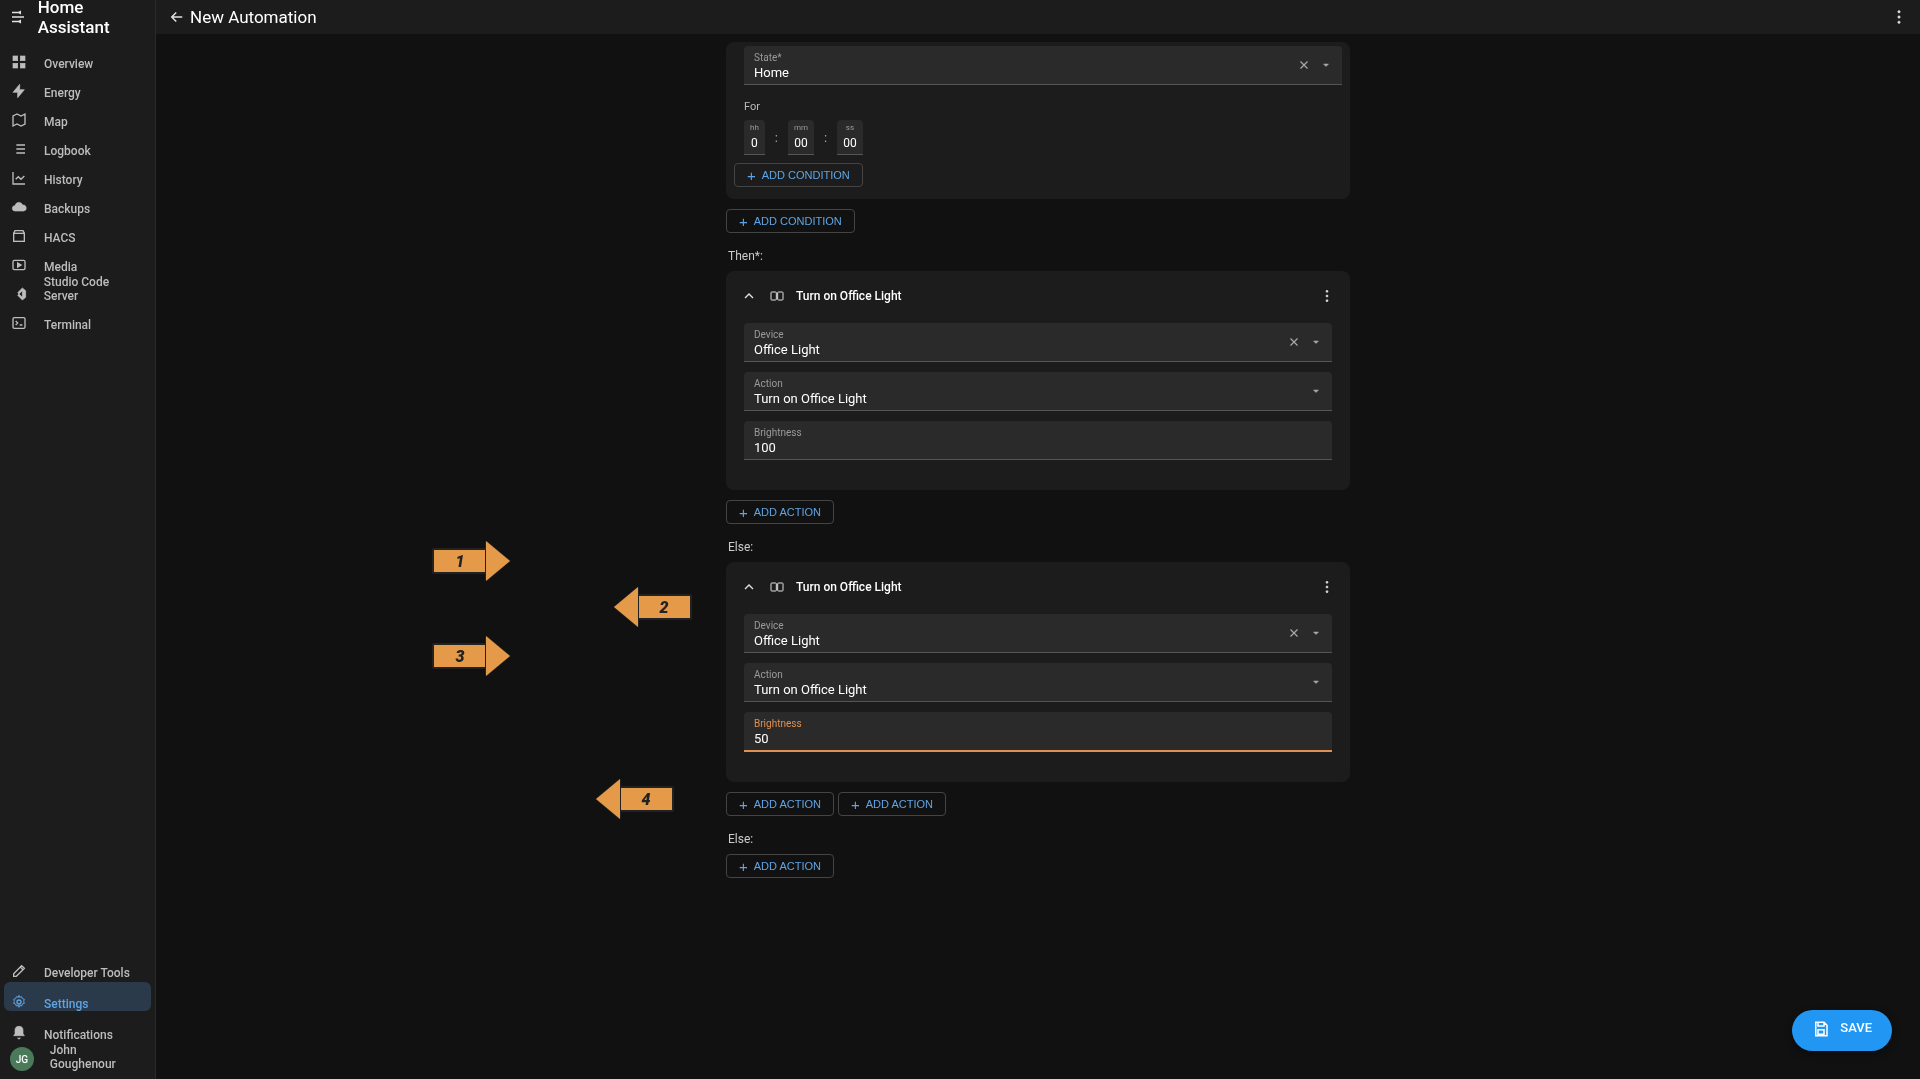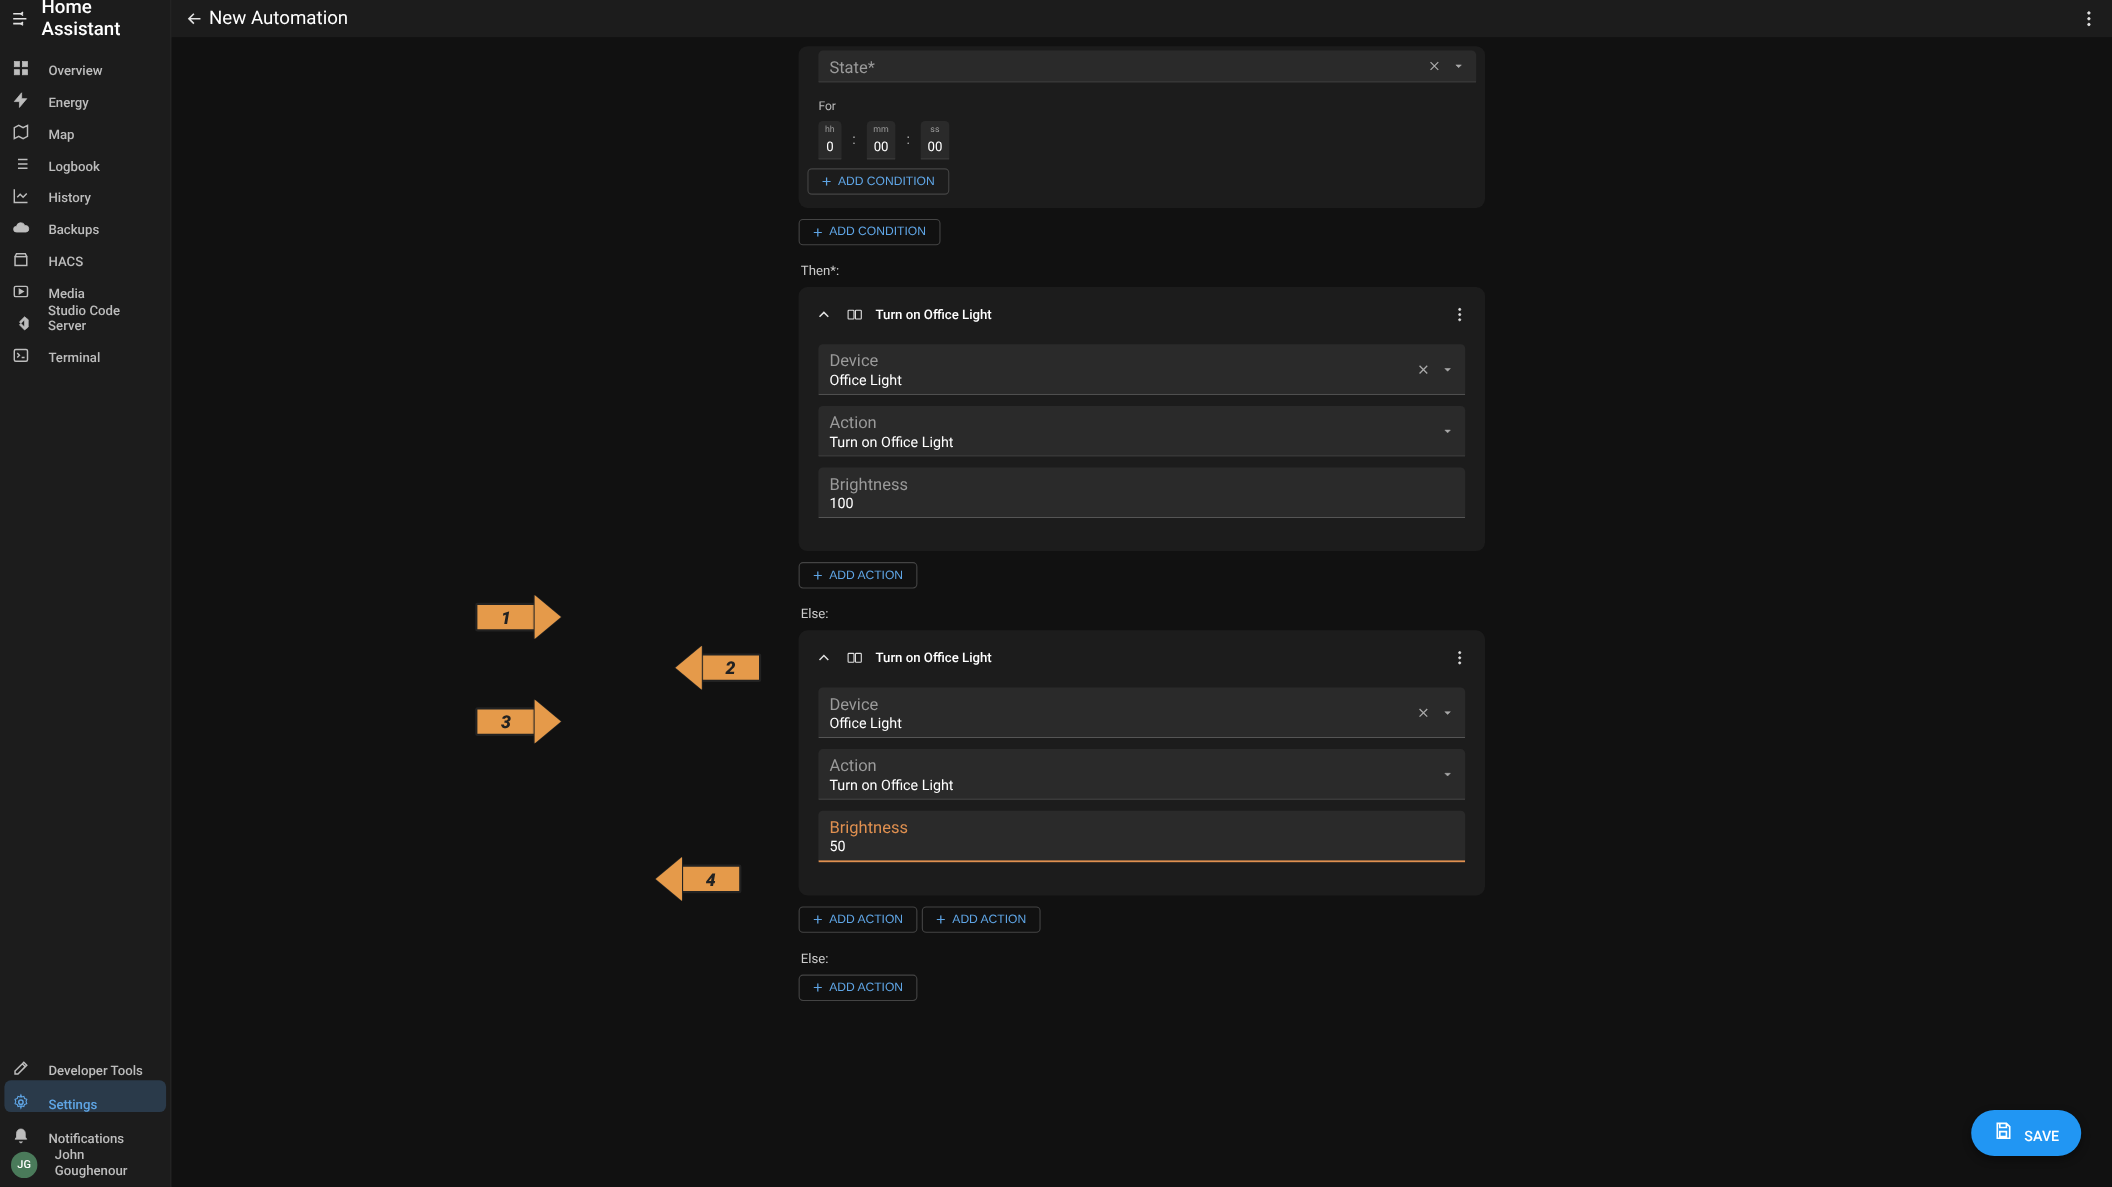--- a/index.html
+++ b/index.html
@@ -109,21 +109,21 @@
   background: #2a2a2a;
   border-bottom: 1px solid #555;
   border-radius: 4px 4px 0 0;
   padding: 6px 10px 4px 10px;
   margin-bottom: 10px;
   position: relative;
 }
 .input-wrap.focused { border-bottom: 2px solid #e09050; }
 .input-wrap.focused .label { color: #e09050; }
 .input-wrap .label {
-  font-size: 15px;
+  font-size: 10px;
   color: #9a9a9a;
   display: block;
 }
 .input-wrap .value {
   font-size: 13px;
   color: #fff;
   margin-top: 2px;
 }
 .input-icons {
   position: absolute;
@@ -183,21 +183,21 @@
 }
 .nested { padding-left: 10px; }
 .inner-card { padding: 8px 10px; }
 .fab {
   position: absolute;
   right: 28px; bottom: 28px;
   background: #2196f3;
   color: #fff;
   border-radius: 28px;
   padding: 10px 20px;
-  display: flex; align-items: flex-end; gap: 10px;
+  display: flex; align-items: flex-start; gap: 10px;
   font-size: 13px; font-weight: 500;
   cursor: pointer;
   box-shadow: 0 3px 8px rgba(0,0,0,.4);
 }
 .arrow-annot {
   position: absolute;
   z-index: 100;
   pointer-events: none;
 }
 .arrow-body {
@@ -385,20 +385,21 @@
 </div>
 
 <div class="main">
   <div class="editor">
 
     
     <div class="card" style="padding-top:4px;">
       <div class="nested">
         <div class="input-wrap">
           <span class="label">State*</span>
+          <div class="value">Home</div>
           <div class="input-icons">
             <div class="clear-x">
                 <svg width="14" height="14" viewBox="0 0 24 24" stroke-width="2">
                   <path d="M6 6l12 12M18 6L6 18"></path>
                 </svg>
               </div>
             <div class="dropdown-arrow">
                 <svg width="12" height="12" viewBox="0 0 24 24" fill="currentColor">
                   <path d="M7 10l5 5 5-5z"></path>
                 </svg>

